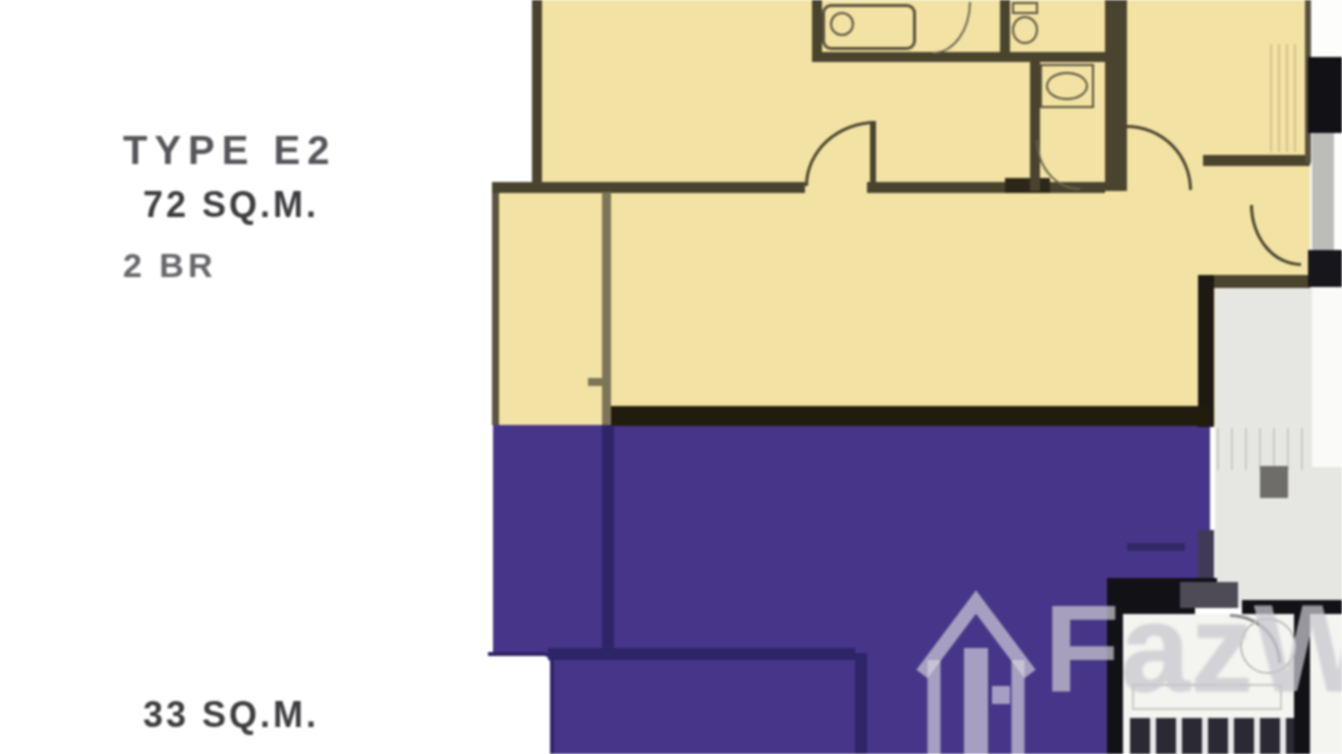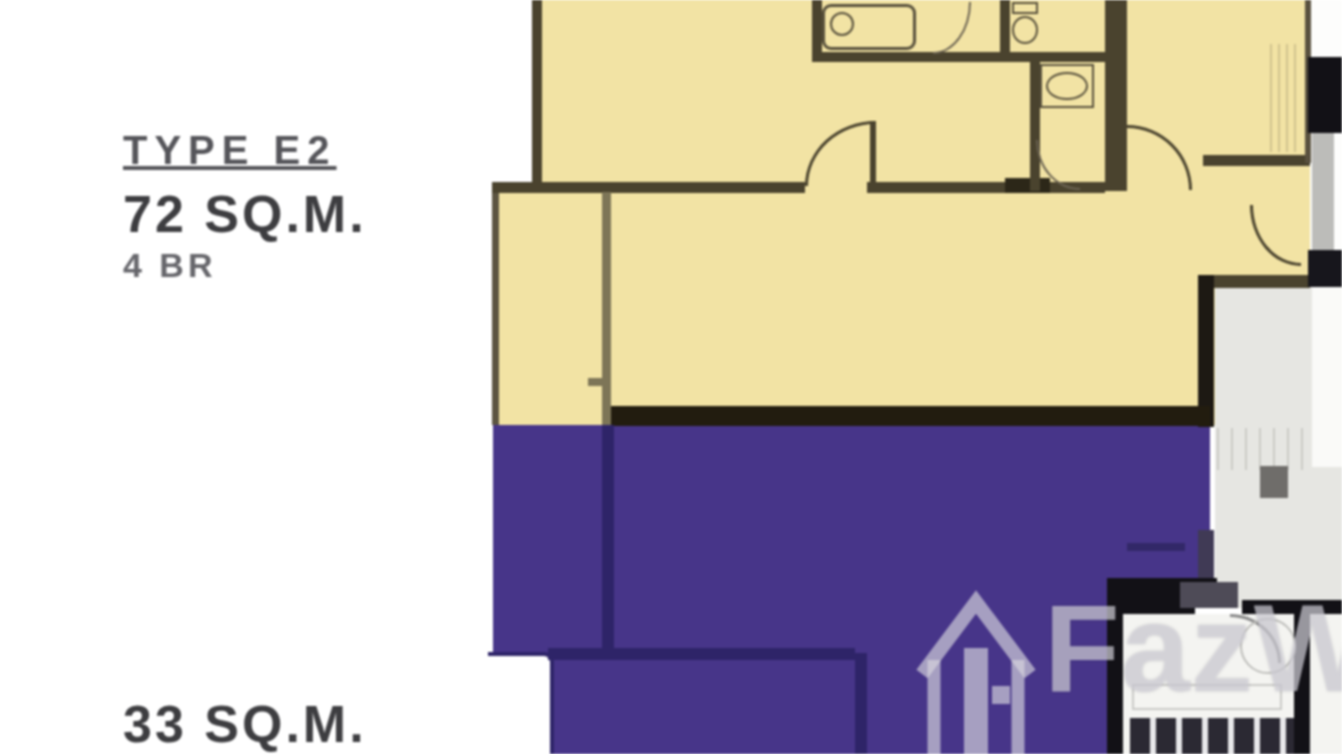--- a/index.html
+++ b/index.html
@@ -4,22 +4,22 @@
 <style>
   html,body{margin:0;padding:0;}
   body{
     width:1342px;height:754px;position:relative;overflow:hidden;
     background:#ffffff;
     font-family:"Liberation Sans", sans-serif;
   }
   
   .labels{position:absolute;left:0;top:0;width:488px;height:754px;filter:blur(0.8px);}
   .lbl{position:absolute;left:123px;white-space:nowrap;}
-  .lbl-type{font-size:40px;font-weight:700;letter-spacing:7px;color:var(--label-mid);text-decoration:underline;}
-  .lbl-area{font-size:52px;font-weight:800;letter-spacing:3px;color:var(--label-strong);}
+  .lbl-type{font-size:40px;font-weight:700;letter-spacing:7px;color:var(--label-mid);}
+  .lbl-area{font-size:36px;font-weight:800;letter-spacing:3px;color:var(--label-strong);margin-left:20px;}
   .lbl-br{font-size:34px;font-weight:600;letter-spacing:4px;color:var(--label-light);}
   
   .plan{position:absolute;left:488px;top:0;width:854px;height:754px;overflow:hidden;filter:blur(1.1px);}
   .abs{position:absolute;}
   .fill-cream{background:var(--cream);}
   .fill-purple{background:var(--purple);}
   .wall{background:var(--cream-wall);}
   .pwall{background:var(--purple-wall);}
   .bwall{background:var(--black-wall);}
   .arc{border:0 solid var(--cream-wall);background:transparent;}
@@ -31,21 +31,21 @@
     color:var(--watermark);text-shadow:0 0 3px rgba(70,70,85,0.25);
     white-space:nowrap;margin-left:8px;
   }
 </style>
 </head>
 <body>
 
 <div class="labels">
   <div class="lbl lbl-type" style="top:128px">TYPE E2</div>
   <div class="lbl lbl-area" style="top:184px">72 SQ.M.</div>
-  <div class="lbl lbl-br" style="top:246px">4 BR</div>
+  <div class="lbl lbl-br" style="top:246px">2 BR</div>
   <div class="lbl lbl-area" style="top:694px">33 SQ.M.</div>
   <div class="lbl lbl-br" style="top:748px">1 BR</div>
 </div>
 
 <div class="plan">
 
   <div class="abs fill-cream" style="left:5px;top:0;width:817px;height:425px"></div>
   <div class="abs" style="left:0;top:0;width:44px;height:186px;background:#ffffff"></div>
   <div class="abs" style="left:822px;top:0;width:32px;height:287px;background:#fdfdfc"></div>
   <div class="abs" style="left:727px;top:287px;width:127px;height:321px;background:var(--corridor)"></div>

